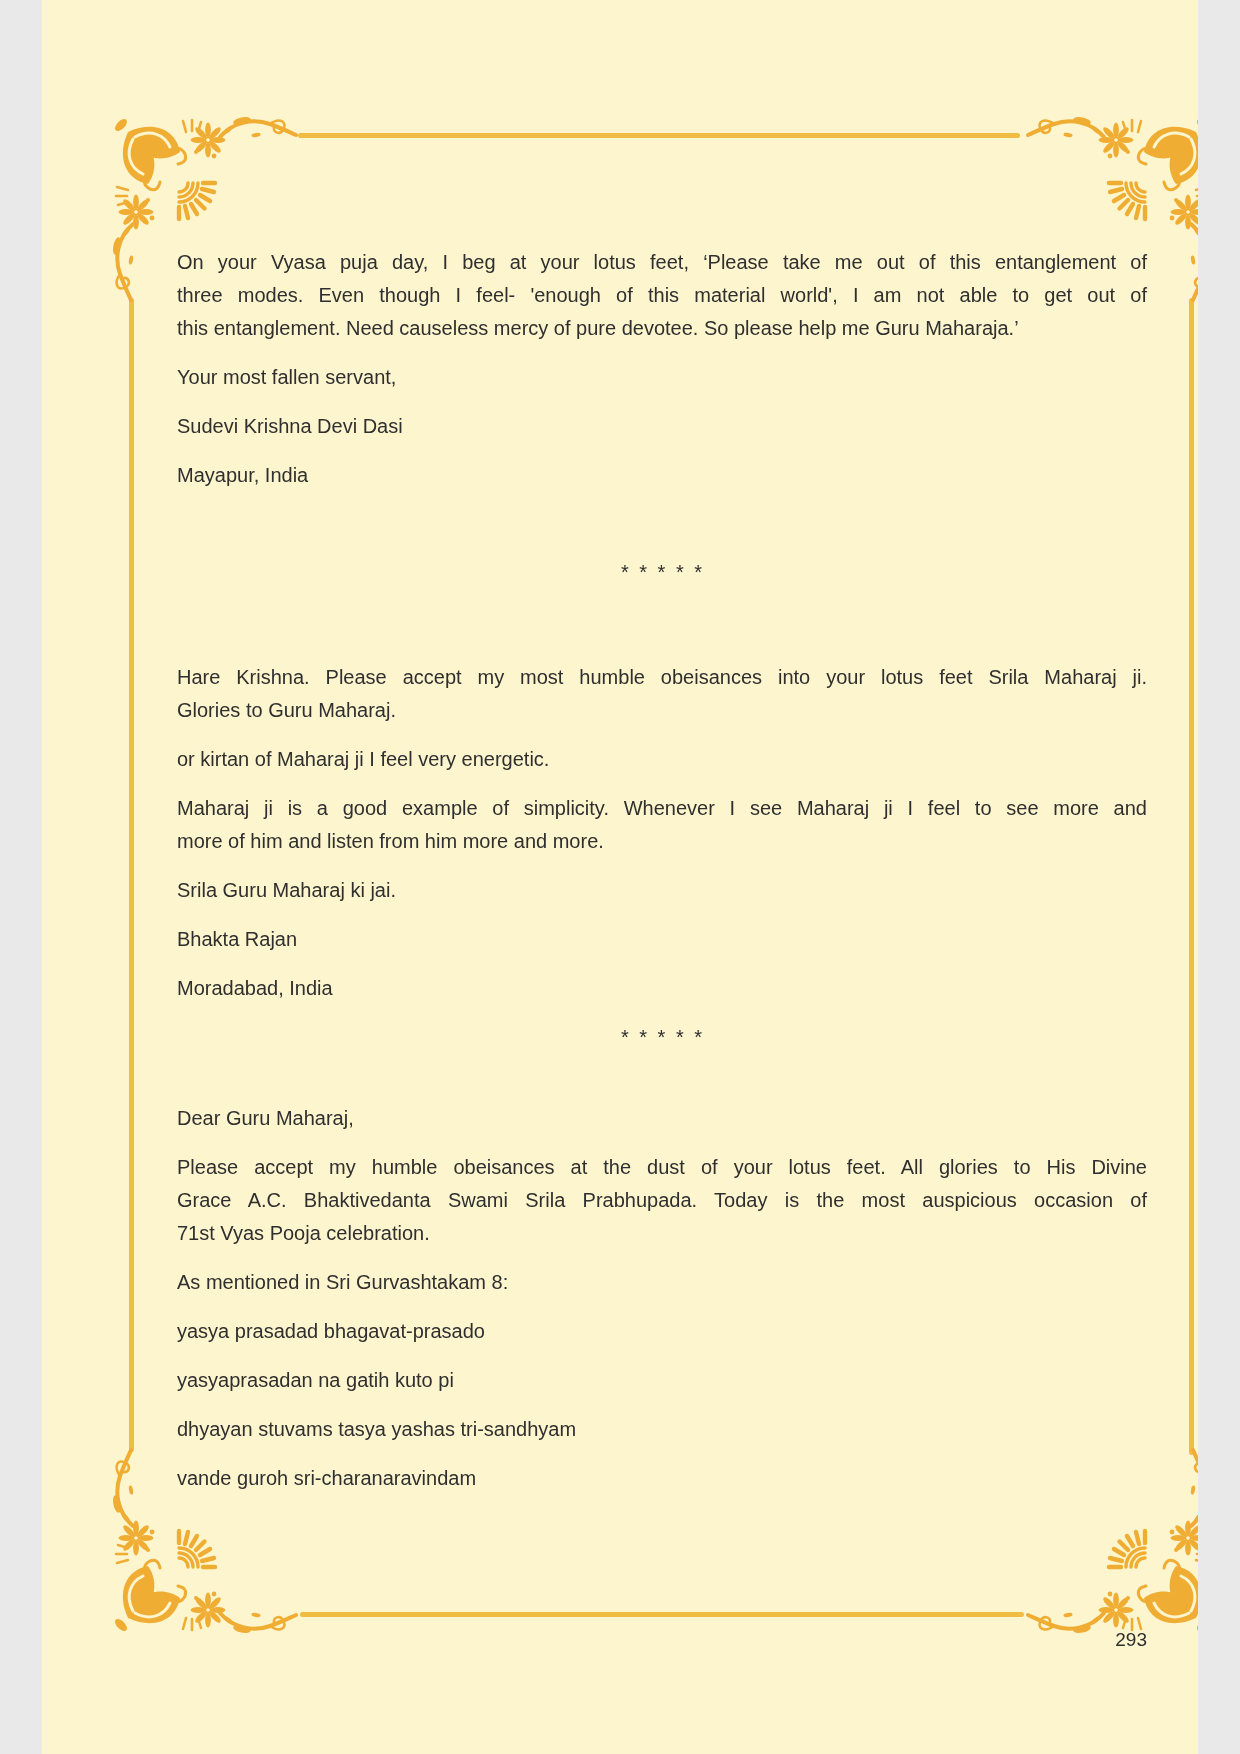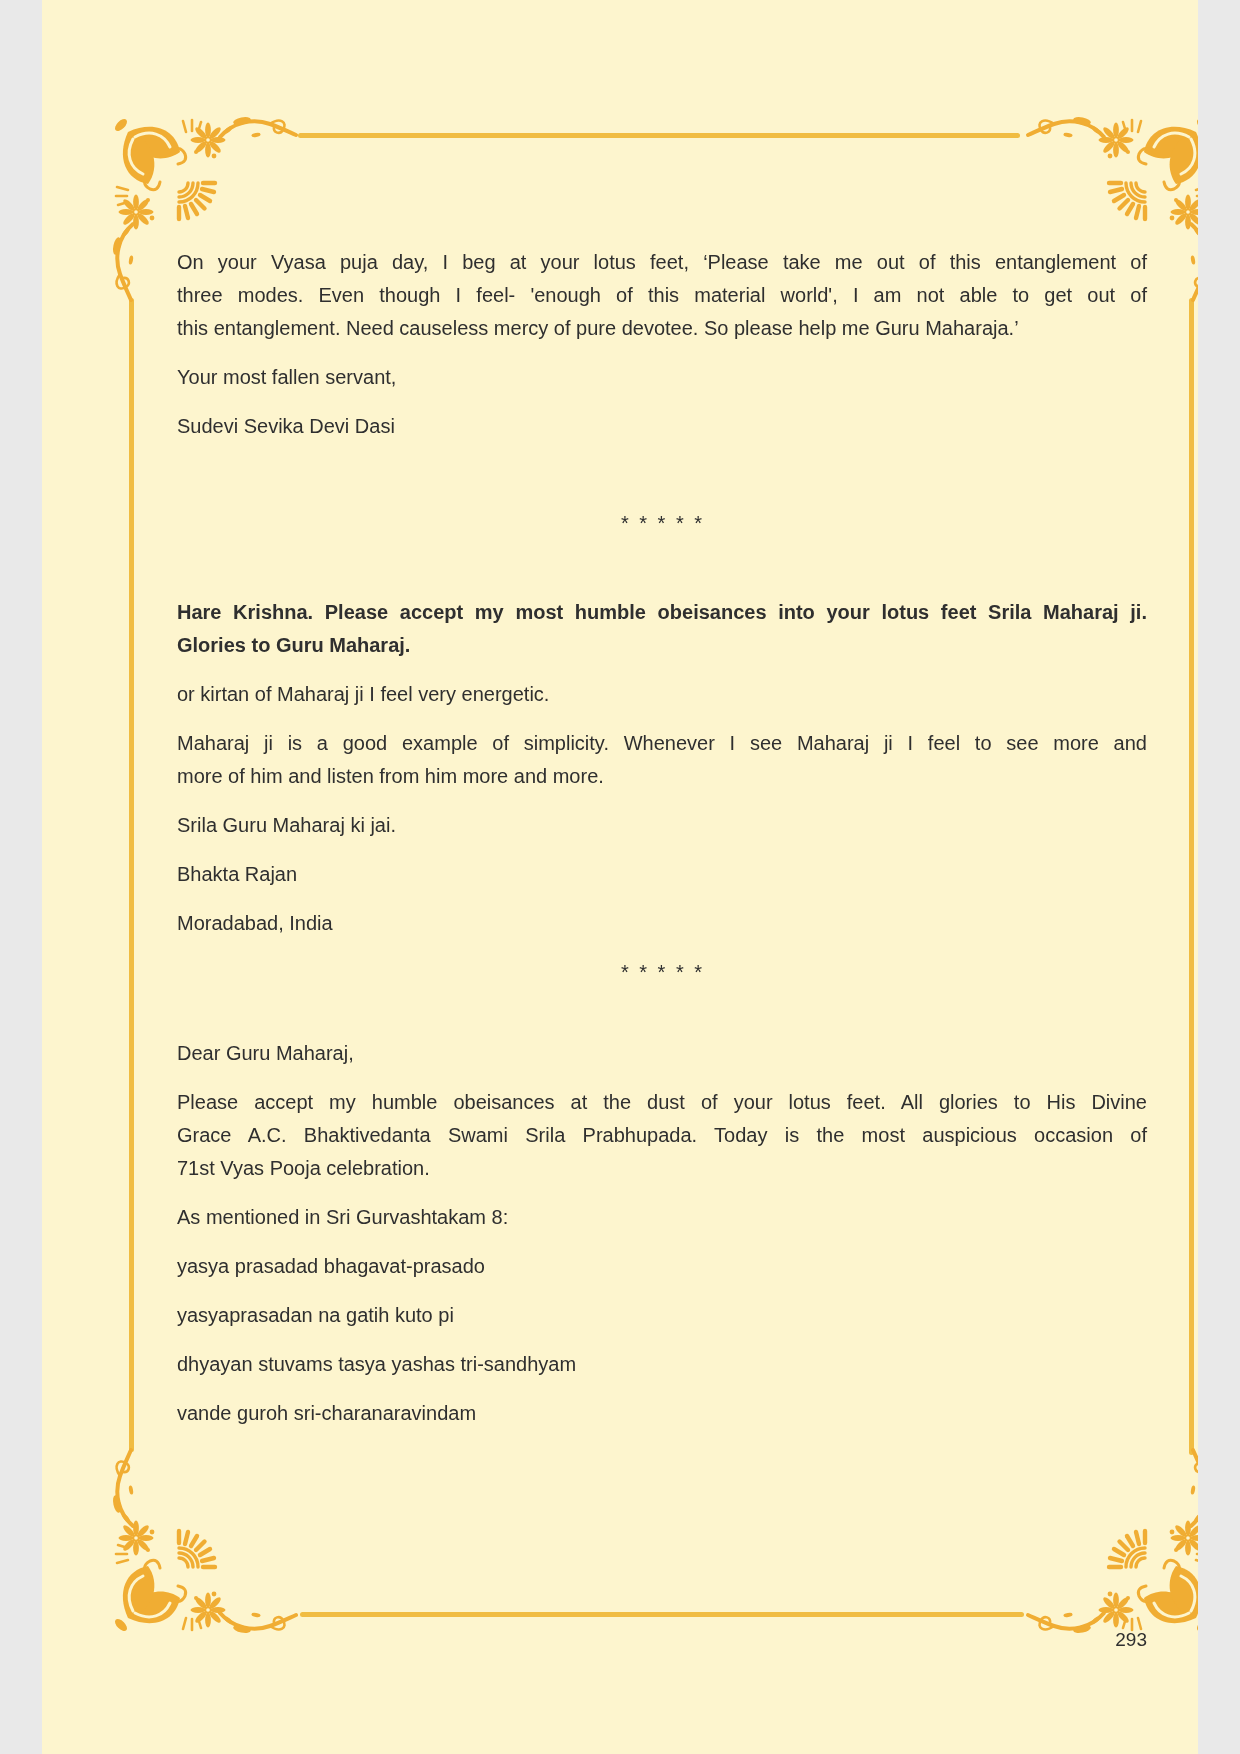--- a/index.html
+++ b/index.html
@@ -483,24 +483,27 @@
   <div class="content">
       <div class="blk para">
         <div class="line just">On your Vyasa puja day, I beg at your lotus feet, ‘Please take me out of this entanglement of</div>
         <div class="line just">three modes. Even though I feel- 'enough of this material world', I am not able to get out of</div>
         <div class="line">this entanglement. Need causeless mercy of pure devotee. So please help me Guru Maharaja.’</div>
       </div>
       <div class="blk para">
         <div class="line">Your most fallen servant,</div>
       </div>
       <div class="blk para">
-        <div class="line">Sudevi Sevika Devi Dasi</div>
+        <div class="line">Sudevi Krishna Devi Dasi</div>
+      </div>
+      <div class="blk para">
+        <div class="line">Mayapur, India</div>
       </div>
       <div class="blk sep" style="margin-top: 48px;">* * * * *</div>
-      <div class="blk para" style="margin-top: 40px; font-weight: bold;">
+      <div class="blk para" style="margin-top: 56px;">
         <div class="line just">Hare Krishna. Please accept my most humble obeisances into your lotus feet Srila Maharaj ji.</div>
         <div class="line">Glories to Guru Maharaj.</div>
       </div>
       <div class="blk para">
         <div class="line">or kirtan of Maharaj ji I feel very energetic.</div>
       </div>
       <div class="blk para">
         <div class="line just">Maharaj ji is a good example of simplicity. Whenever I see Maharaj ji I feel to see more and</div>
         <div class="line">more of him and listen from him more and more.</div>
       </div>

